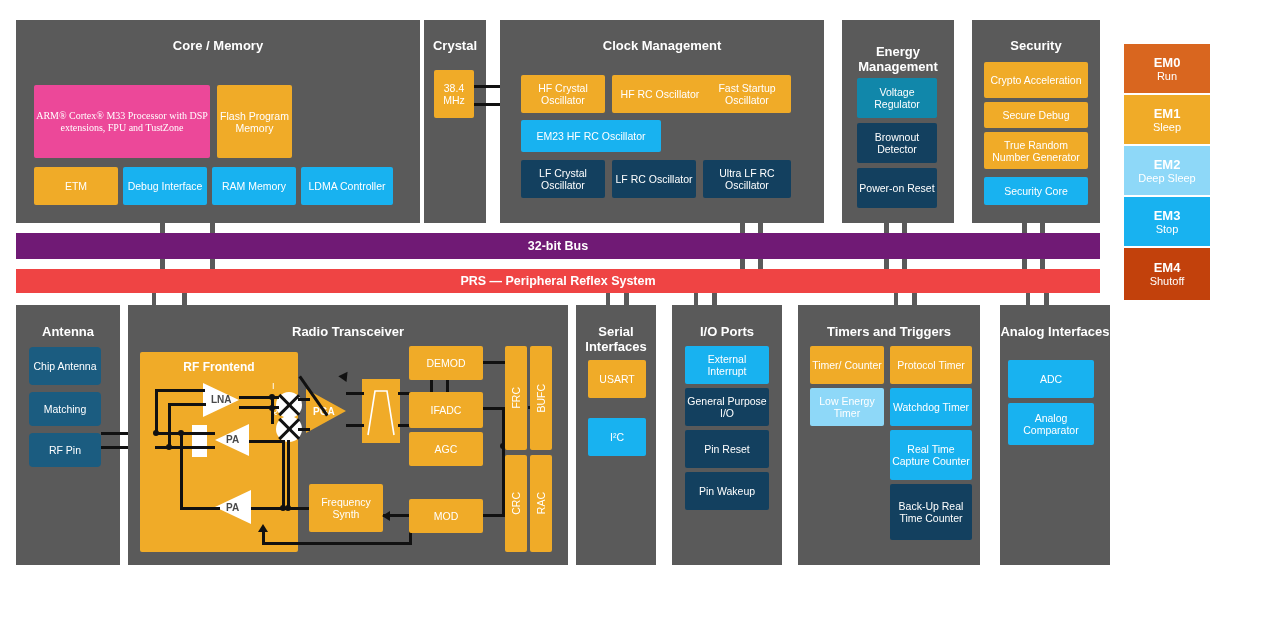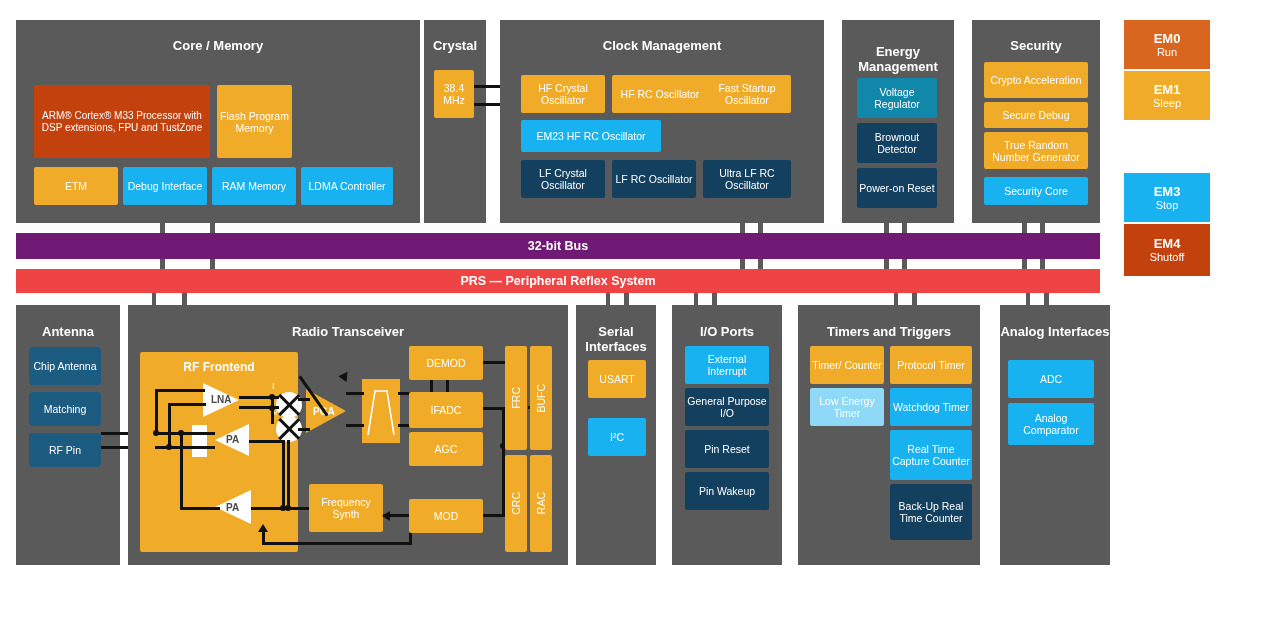--- a/index.html
+++ b/index.html
@@ -7,35 +7,35 @@
   #stage{position:relative;width:1280px;height:619px;background:#ffffff;overflow:hidden;}
 
   .panel{position:absolute;background:#5a5a5a;box-sizing:border-box;}
   .panel-title{position:absolute;left:0;right:0;text-align:center;color:#ffffff;font-weight:bold;font-size:13px;line-height:15px;}
   .bus{position:absolute;display:flex;align-items:center;justify-content:center;color:#fff;font-weight:bold;font-size:12.5px;}
   .bus32{background:#701a75;}
   .prs{background:#ef4444;}
 
   .blk{position:absolute;box-sizing:border-box;display:flex;align-items:center;justify-content:center;text-align:center;color:#ffffff;font-size:10.5px;line-height:12px;border-radius:2px;padding:2px;}
   .blk.r4{border-radius:4px;}
-  .orange{background:#c2410c;}
+  .orange{background:#ec4899;font-family:Liberation Serif, serif;}
   .amber{background:#f0ab28;}
   .cyan{background:#18b2f0;}
   .lcyan{background:#8ed8f8;}
   .navy{background:#13405f;}
   .steel{background:#1b5c80;}
   .teal{background:#1187aa;}
 
   .conn{position:absolute;background:#5a5a5a;}
   .wire{position:absolute;background:#111111;}
   .white-wire{position:absolute;background:#ffffff;}
 
   .vlabel{writing-mode:vertical-rl;transform:rotate(180deg);}
 
-  .legend-item{position:absolute;box-sizing:border-box;display:flex;flex-direction:column;align-items:center;justify-content:center;color:#fff;text-align:center;}
+  .legend-item{position:absolute;box-sizing:border-box;display:flex;flex-direction:column;align-items:center;justify-content:center;color:#fff;text-align:center;margin-top:24px;}
   .legend-item .em{font-weight:bold;font-size:13px;line-height:15px;}
   .legend-item .st{font-size:11px;line-height:13px;}
 
   .tri{position:absolute;width:0;height:0;}
   .tri-white{border-top:20px solid transparent;border-bottom:20px solid transparent;border-left:38px solid #ffffff;}
   .tri-amber{border-top:22px solid transparent;border-bottom:22px solid transparent;border-left:40px solid #f0ab28;}
   .tri-label{position:absolute;color:#4a4a4a;font-size:10px;font-weight:bold;}
   .tri-label.onamber{color:#ffffff;}
 
   .mixer{position:absolute;width:26px;height:26px;border-radius:50%;background:#ffffff;}
@@ -276,20 +276,24 @@
   <div class="blk cyan" style="left:1008px;top:403px;width:86px;height:42px;">Analog Comparator</div>
 
   <div class="legend-item" style="left:1124px;top:20px;width:86px;height:49px;background:#d9661f;">
     <span class="em">EM0</span>
     <span class="st">Run</span>
   </div>
   <div class="legend-item" style="left:1124px;top:71px;width:86px;height:49px;background:#f0ab28;">
     <span class="em">EM1</span>
     <span class="st">Sleep</span>
   </div>
+  <div class="legend-item" style="left:1124px;top:122px;width:86px;height:49px;background:#8ed8f8;">
+    <span class="em">EM2</span>
+    <span class="st">Deep Sleep</span>
+  </div>
   <div class="legend-item" style="left:1124px;top:173px;width:86px;height:49px;background:#18b2f0;">
     <span class="em">EM3</span>
     <span class="st">Stop</span>
   </div>
   <div class="legend-item" style="left:1124px;top:224px;width:86px;height:52px;background:#c2410c;">
     <span class="em">EM4</span>
     <span class="st">Shutoff</span>
   </div>
 
 </div>

